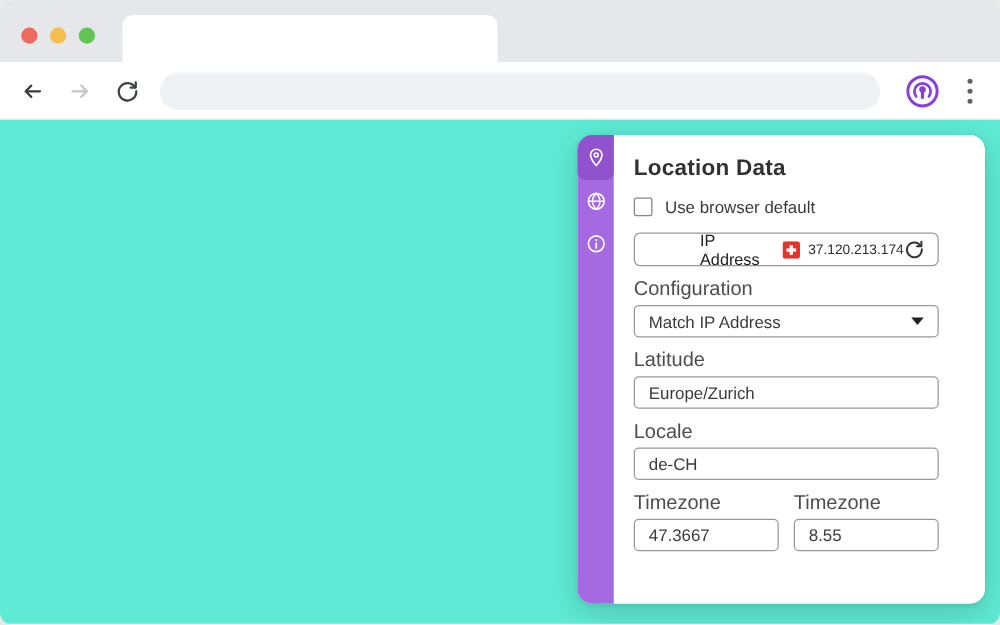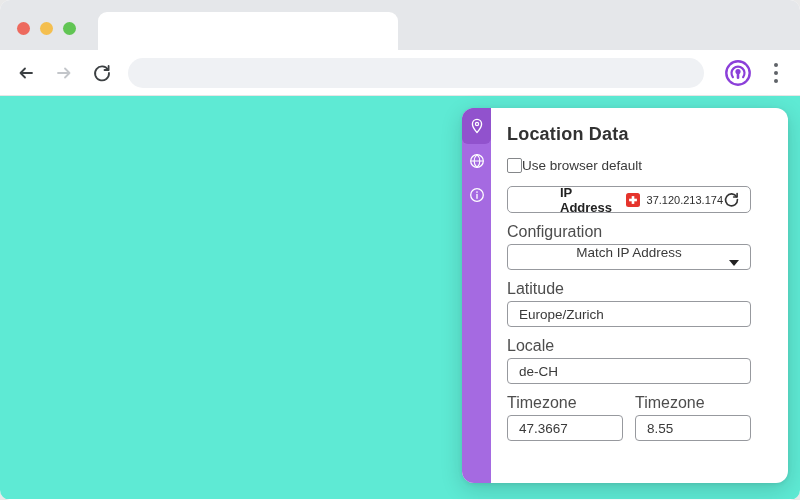--- a/index.html
+++ b/index.html
@@ -28,33 +28,33 @@
 
   
   .popup { position:absolute; top:12px; right:12px; width:326px; height:375px; display:flex; border-radius:12px; background:#fff; box-shadow:0 6px 22px rgba(0,0,0,.16), 0 1px 4px rgba(0,0,0,.08); }
   .side { width:29px; flex:0 0 auto; background:#a56ae1; border-radius:12px 0 0 12px; display:flex; flex-direction:column; }
   .side-item { height:34px; display:flex; align-items:center; justify-content:center; cursor:pointer; }
   .side-item.selected { height:36px; background:#9152cd; border-radius:12px 0 6px 6px; }
 
   .main { flex:1; padding:16px 37px 14px 16px; }
   .panel-title { font-size:18px; font-weight:bold; color:#323232; letter-spacing:.2px; margin-bottom:13px; }
 
-  .chk-row { display:flex; align-items:center; margin-bottom:13px; cursor:pointer; }
+  .chk-row { display:flex; align-items:center; gap:10px; margin-bottom:13px; cursor:pointer; }
   .chk { width:15px; height:15px; border:1.5px solid #85878a; border-radius:2px; background:#fff; flex:0 0 auto; }
   .chk-label { font-size:13.5px; color:#3a3a3a; }
 
   .ip-box { display:flex; align-items:center; height:27px; border:1px solid #97999e; border-radius:5px; padding:0 10px 0 12px; margin-bottom:10px; }
-  .ip-label { font-size:13px; font-weight:bold; color:#222;padding-left:40px; }
+  .ip-label { font-size:13px; font-weight:normal; color:#222;padding-left:40px; }
   .flag { margin-left:13px; flex:0 0 auto; display:flex; }
   .ip-value { margin-left:7px; font-size:11px; color:#2e2e2e; }
   .refresh { margin-left:auto; width:17px; height:17px; cursor:pointer; display:flex; }
 
   .field-label { font-size:16px; color:#4d4d4d; margin-bottom:3px; }
   .ctrl { width:100%; height:26px; border:1px solid #97999e; border-radius:4px; background:#fff; font-family:"Liberation Sans", sans-serif; font-size:13.5px; color:#3a3a3a; padding:0 11px; margin-bottom:10px; }
-  .select-ctrl { display:flex; align-items:center; cursor:pointer;flex-direction:column; }
+  .select-ctrl { display:flex; align-items:center; cursor:pointer; }
   .select-ctrl .caret { margin-left:auto; width:0; height:0; border-left:5.5px solid transparent; border-right:5.5px solid transparent; border-top:6px solid #222; }
   .two-col { display:flex; gap:12px; }
   .two-col .col { flex:1; }
 </style>
 </head>
 <body>
 
 <div class="window">
 
   <div class="titlebar">

